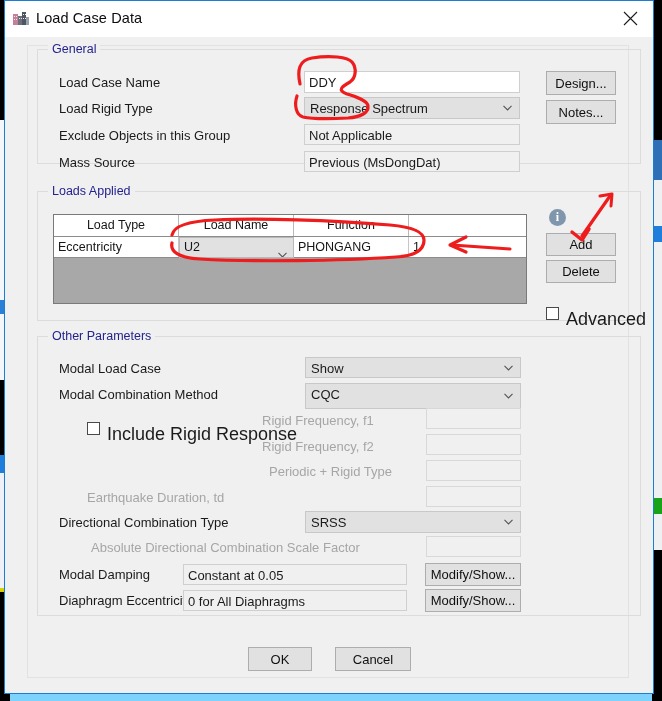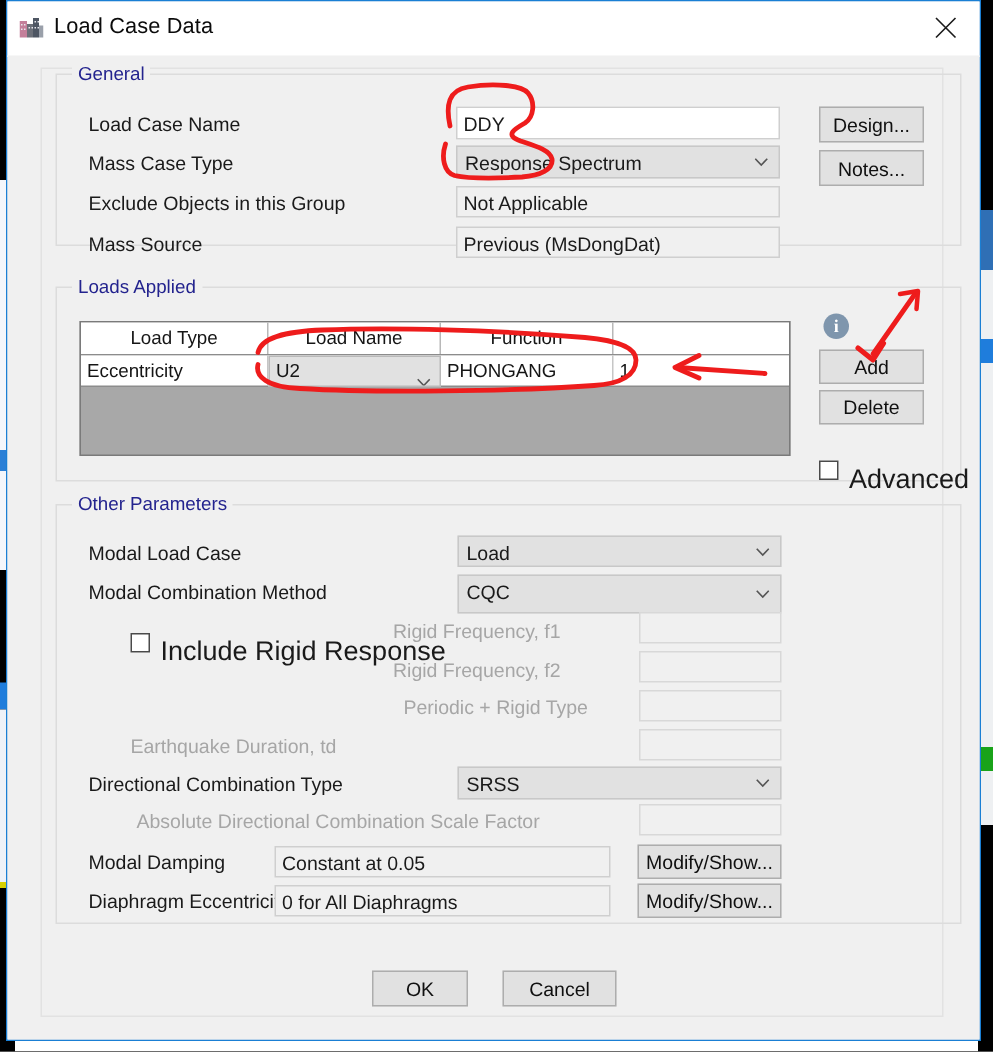--- a/index.html
+++ b/index.html
@@ -5,21 +5,21 @@
   html, body {
     margin: 0; padding: 0;
     width: 662px; height: 701px;
     overflow: hidden;
     background: #000;
     font-family: "Liberation Sans", sans-serif;
   }
   #root {
     position: relative;
     width: 662px; height: 701px;
-    background: #ffffff;
+    background: #7dd3fc;
   }
 
   
   .bg-strip { position: absolute; background: #f0f0f0; }
   .bg-left  { left: 0; top: 0; width: 10px; height: 701px; background: #000; }
   .bg-right { right: 0; top: 0; width: 10px; height: 701px; background: #000; }
 
   .bg-chip { position: absolute; }
 
   
@@ -283,21 +283,21 @@
       <div class="panel"></div>
     </div>
 
     <div class="group" id="grp-general">
       <span class="group-title">General</span>
     </div>
 
     <span class="lbl" style="left:54px; top:74px;">Load Case Name</span>
     <div class="textbox" style="left:299px; top:70px; width:216px; height:22px;">DDY</div>
 
-    <span class="lbl" style="left:54px; top:100px;">Mass Case Type</span>
+    <span class="lbl" style="left:54px; top:100px;">Load Rigid Type</span>
     <div class="combo" style="left:299px; top:96px; width:216px; height:22px;">
       <span>Response Spectrum</span>
       <span class="chev">
         <svg width="9" height="6" viewBox="0 0 9 6">
             <path d="M0.5 0.8 L4.5 5 L8.5 0.8" stroke="#555" stroke-width="1.1" fill="none"></path>
           </svg>
       </span>
     </div>
 
     <span class="lbl" style="left:54px; top:127px;">Exclude Objects in this Group</span>
@@ -343,21 +343,21 @@
       <span class="chk-box"></span>
       <span class="chk-lbl">Advanced</span>
     </div>
 
     <div class="group" id="grp-other">
       <span class="group-title">Other Parameters</span>
     </div>
 
     <span class="lbl" style="left:54px; top:360px;">Modal Load Case</span>
     <div class="combo" style="left:300px; top:356px; width:216px; height:21px;">
-      <span>Load</span>
+      <span>Show</span>
       <span class="chev">
         <svg width="9" height="6" viewBox="0 0 9 6">
             <path d="M0.5 0.8 L4.5 5 L8.5 0.8" stroke="#555" stroke-width="1.1" fill="none"></path>
           </svg>
       </span>
     </div>
 
     <span class="lbl" style="left:54px; top:386px;">Modal Combination Method</span>
     <div class="combo" style="left:300px; top:382px; width:216px; height:26px;">
       <span>CQC</span>

